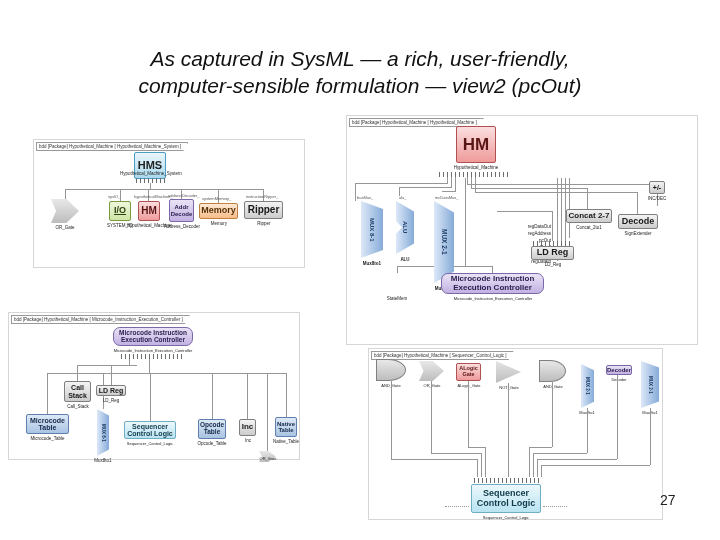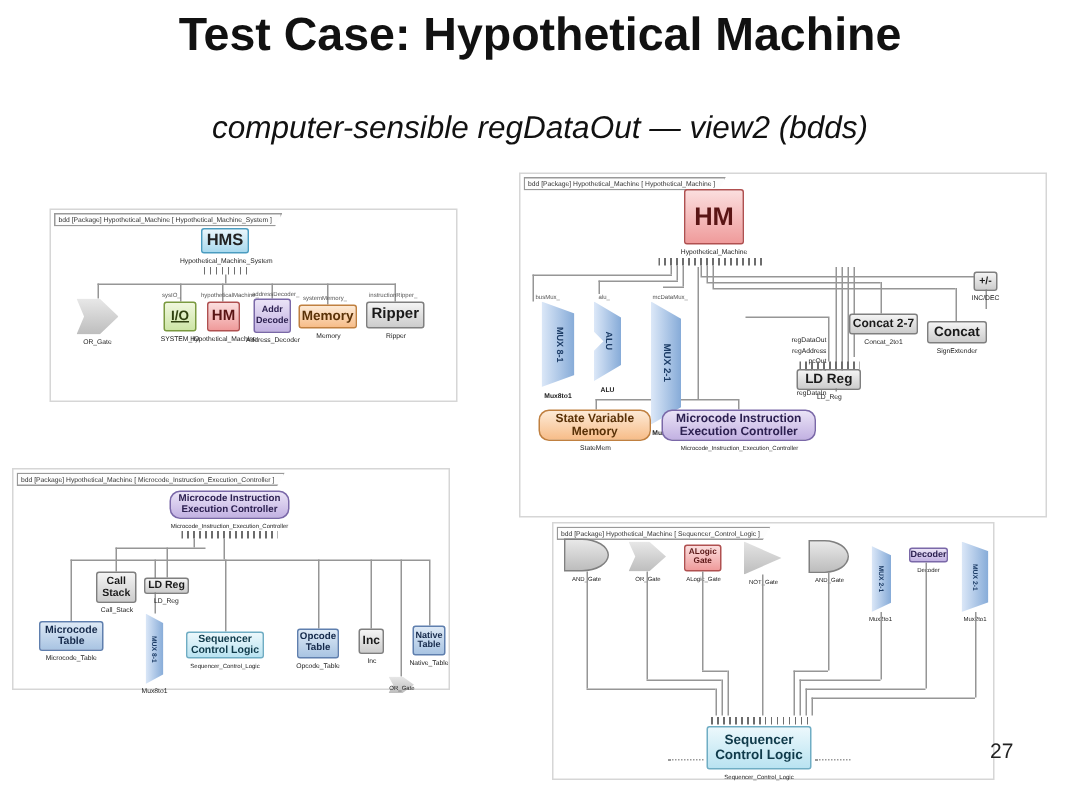--- a/index.html
+++ b/index.html
@@ -50,27 +50,27 @@
   .org{position:absolute;background:linear-gradient(#e8e8e8,#bdbdbd);
        clip-path:polygon(0 0,55% 0,100% 50%,55% 100%,0 100%,18% 50%);}
   .bufg{position:absolute;background:linear-gradient(#e4e4e4,#bdbdbd);
         clip-path:polygon(0 0,100% 50%,0 100%);}
 </style>
 </head>
 <body>
 
 <div class="slide">
 
-  <div class="title">Test Case: Hypothetical Machine</div>
-  <div class="subtitle" style="top:74px;">computer-sensible regDataOut — view2 (bdds)</div>
+  <div class="subtitle" style="top:47px;">As captured in SysML — a rich, user-friendly,</div>
+  <div class="subtitle" style="top:74px;">computer-sensible formulation — view2 (pcOut)</div>
 
   <div class="panel" style="left:33px;top:139px;width:272px;height:129px;">
     <div class="phead">bdd [Package] Hypothetical_Machine [ Hypothetical_Machine_System ]</div>
 
-    <div class="blk c-blue" style="left:100px;top:12px;width:32px;height:17px;font-size:11px;">HMS</div>
+    <div class="blk c-blue" style="left:100px;top:12px;width:32px;height:27px;font-size:11px;">HMS</div>
     <div class="sub" style="left:86px;top:31px;width:60px;">Hypothetical_Machine_System</div>
     <div class="comb" style="left:102px;top:38px;width:32px;"></div>
 
     <div class="line" style="left:116px;top:43px;width:1px;height:6px;"></div>
     <div class="line" style="left:31px;top:49px;width:199px;height:1px;"></div>
     <div class="line" style="left:31px;top:49px;width:1px;height:10px;"></div>
     <div class="line" style="left:86px;top:49px;width:1px;height:12px;"></div>
     <div class="line" style="left:114px;top:49px;width:1px;height:12px;"></div>
     <div class="line" style="left:147px;top:49px;width:1px;height:10px;"></div>
     <div class="line" style="left:184px;top:49px;width:1px;height:14px;"></div>
@@ -153,28 +153,27 @@
     <div class="sub" style="left:146px;top:129px;width:58px;text-align:right;">mRead</div>
     <div class="sub" style="left:146px;top:136px;width:58px;text-align:right;">mWrite</div>
     <div class="sub" style="left:146px;top:143px;width:58px;text-align:right;">regDataIn</div>
 
     <div class="blk c-gray" style="left:302px;top:65px;width:16px;height:13px;font-size:7px;">+/-</div>
     <div class="sub" style="left:298px;top:80px;width:24px;">INC/DEC</div>
 
     <div class="blk c-gray" style="left:219px;top:93px;width:46px;height:14px;font-size:8px;">Concat 2-7</div>
     <div class="sub" style="left:226px;top:109px;width:32px;">Concat_2to1</div>
 
-    <div class="blk c-gray" style="left:271px;top:98px;width:40px;height:15px;font-size:9px;">Concat</div>
+    <div class="blk c-gray" style="left:271px;top:98px;width:40px;height:15px;font-size:9px;">Decode</div>
     <div class="sub" style="left:272px;top:115px;width:38px;">SignExtender</div>
 
     <div class="comb" style="left:186px;top:125px;width:40px;"></div>
     <div class="blk c-gray" style="left:184px;top:130px;width:43px;height:14px;font-size:9px;">LD Reg</div>
     <div class="sub" style="left:194px;top:146px;width:24px;">LD_Reg</div>
 
-    <div class="blk c-orange rounded" style="left:12px;top:157px;width:75px;height:21px;font-size:8px;">State Variable Memory</div>
     <div class="sub" style="left:36px;top:180px;width:28px;">StateMem</div>
 
     <div class="blk c-purple rounded" style="left:94px;top:157px;width:103px;height:21px;font-size:8px;">Microcode Instruction Execution Controller</div>
     <div class="sub" style="left:96px;top:180px;width:100px;font-size:4px;">Microcode_Instruction_Execution_Controller</div>
   </div>
 
   <div class="panel" style="left:8px;top:312px;width:292px;height:148px;">
     <div class="phead">bdd [Package] Hypothetical_Machine [ Microcode_Instruction_Execution_Controller ]</div>
 
     <div class="blk c-purple rounded" style="left:104px;top:14px;width:80px;height:19px;font-size:6.5px;">Microcode Instruction Execution Controller</div>

